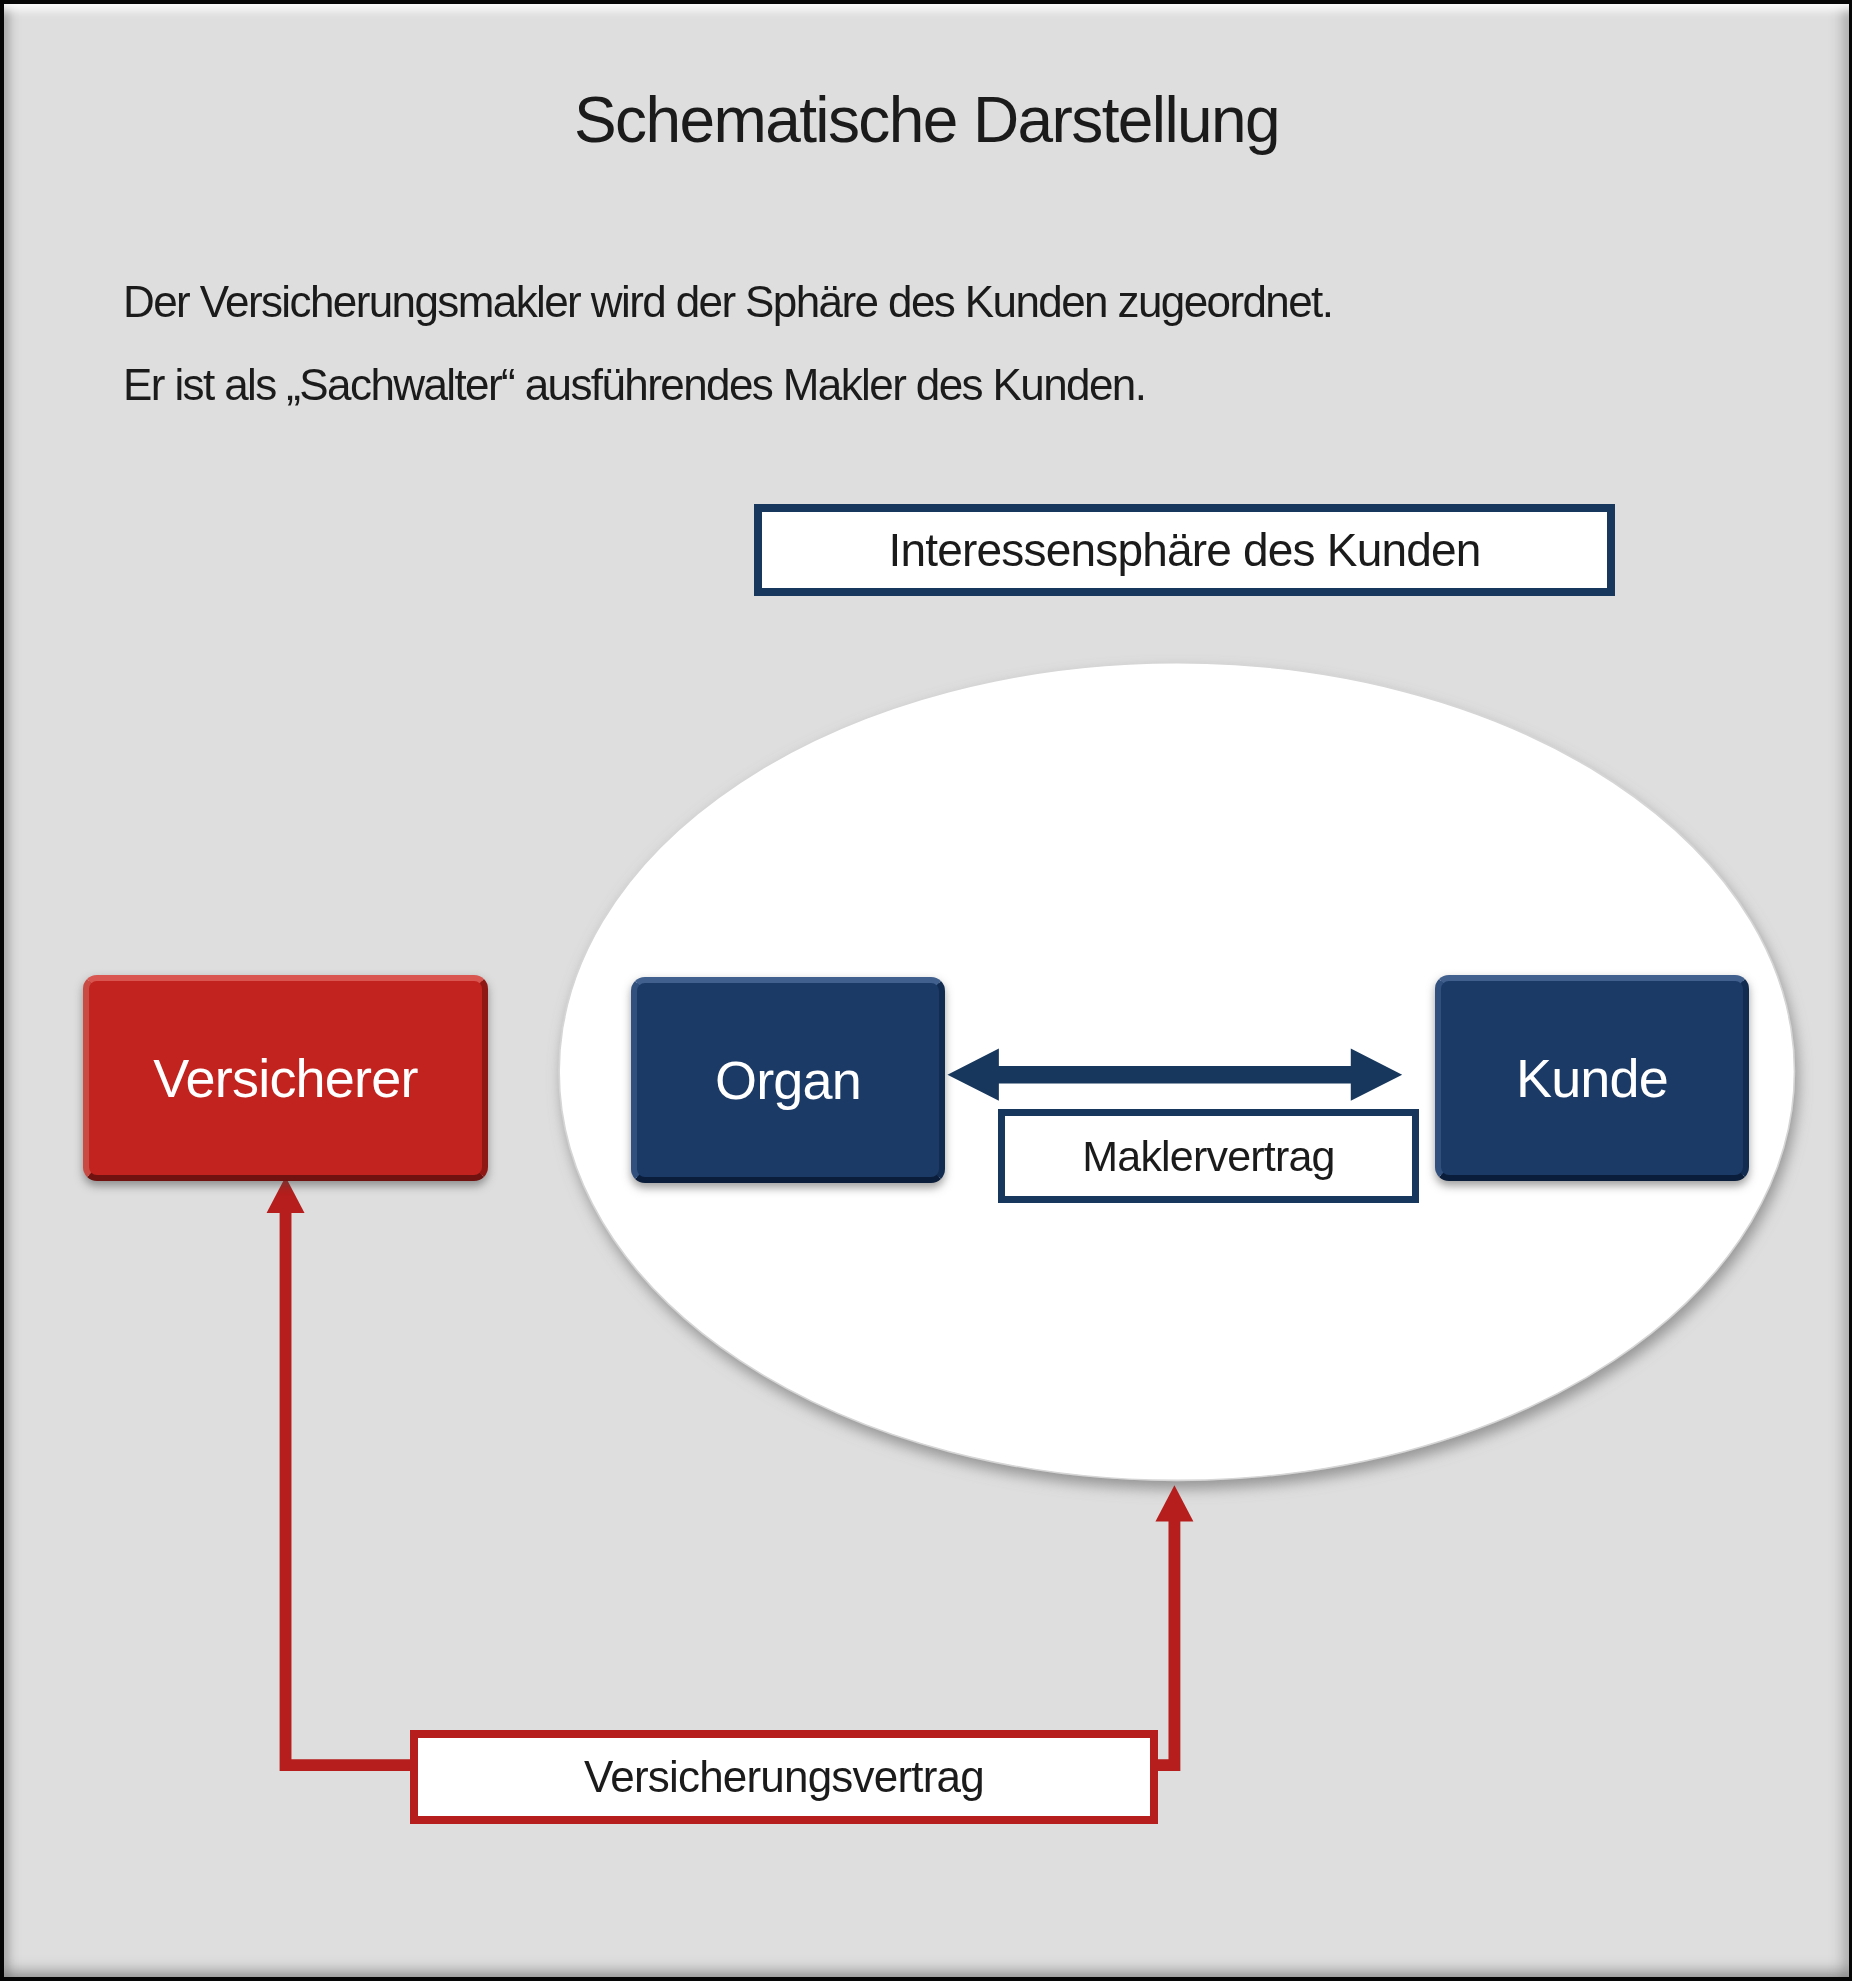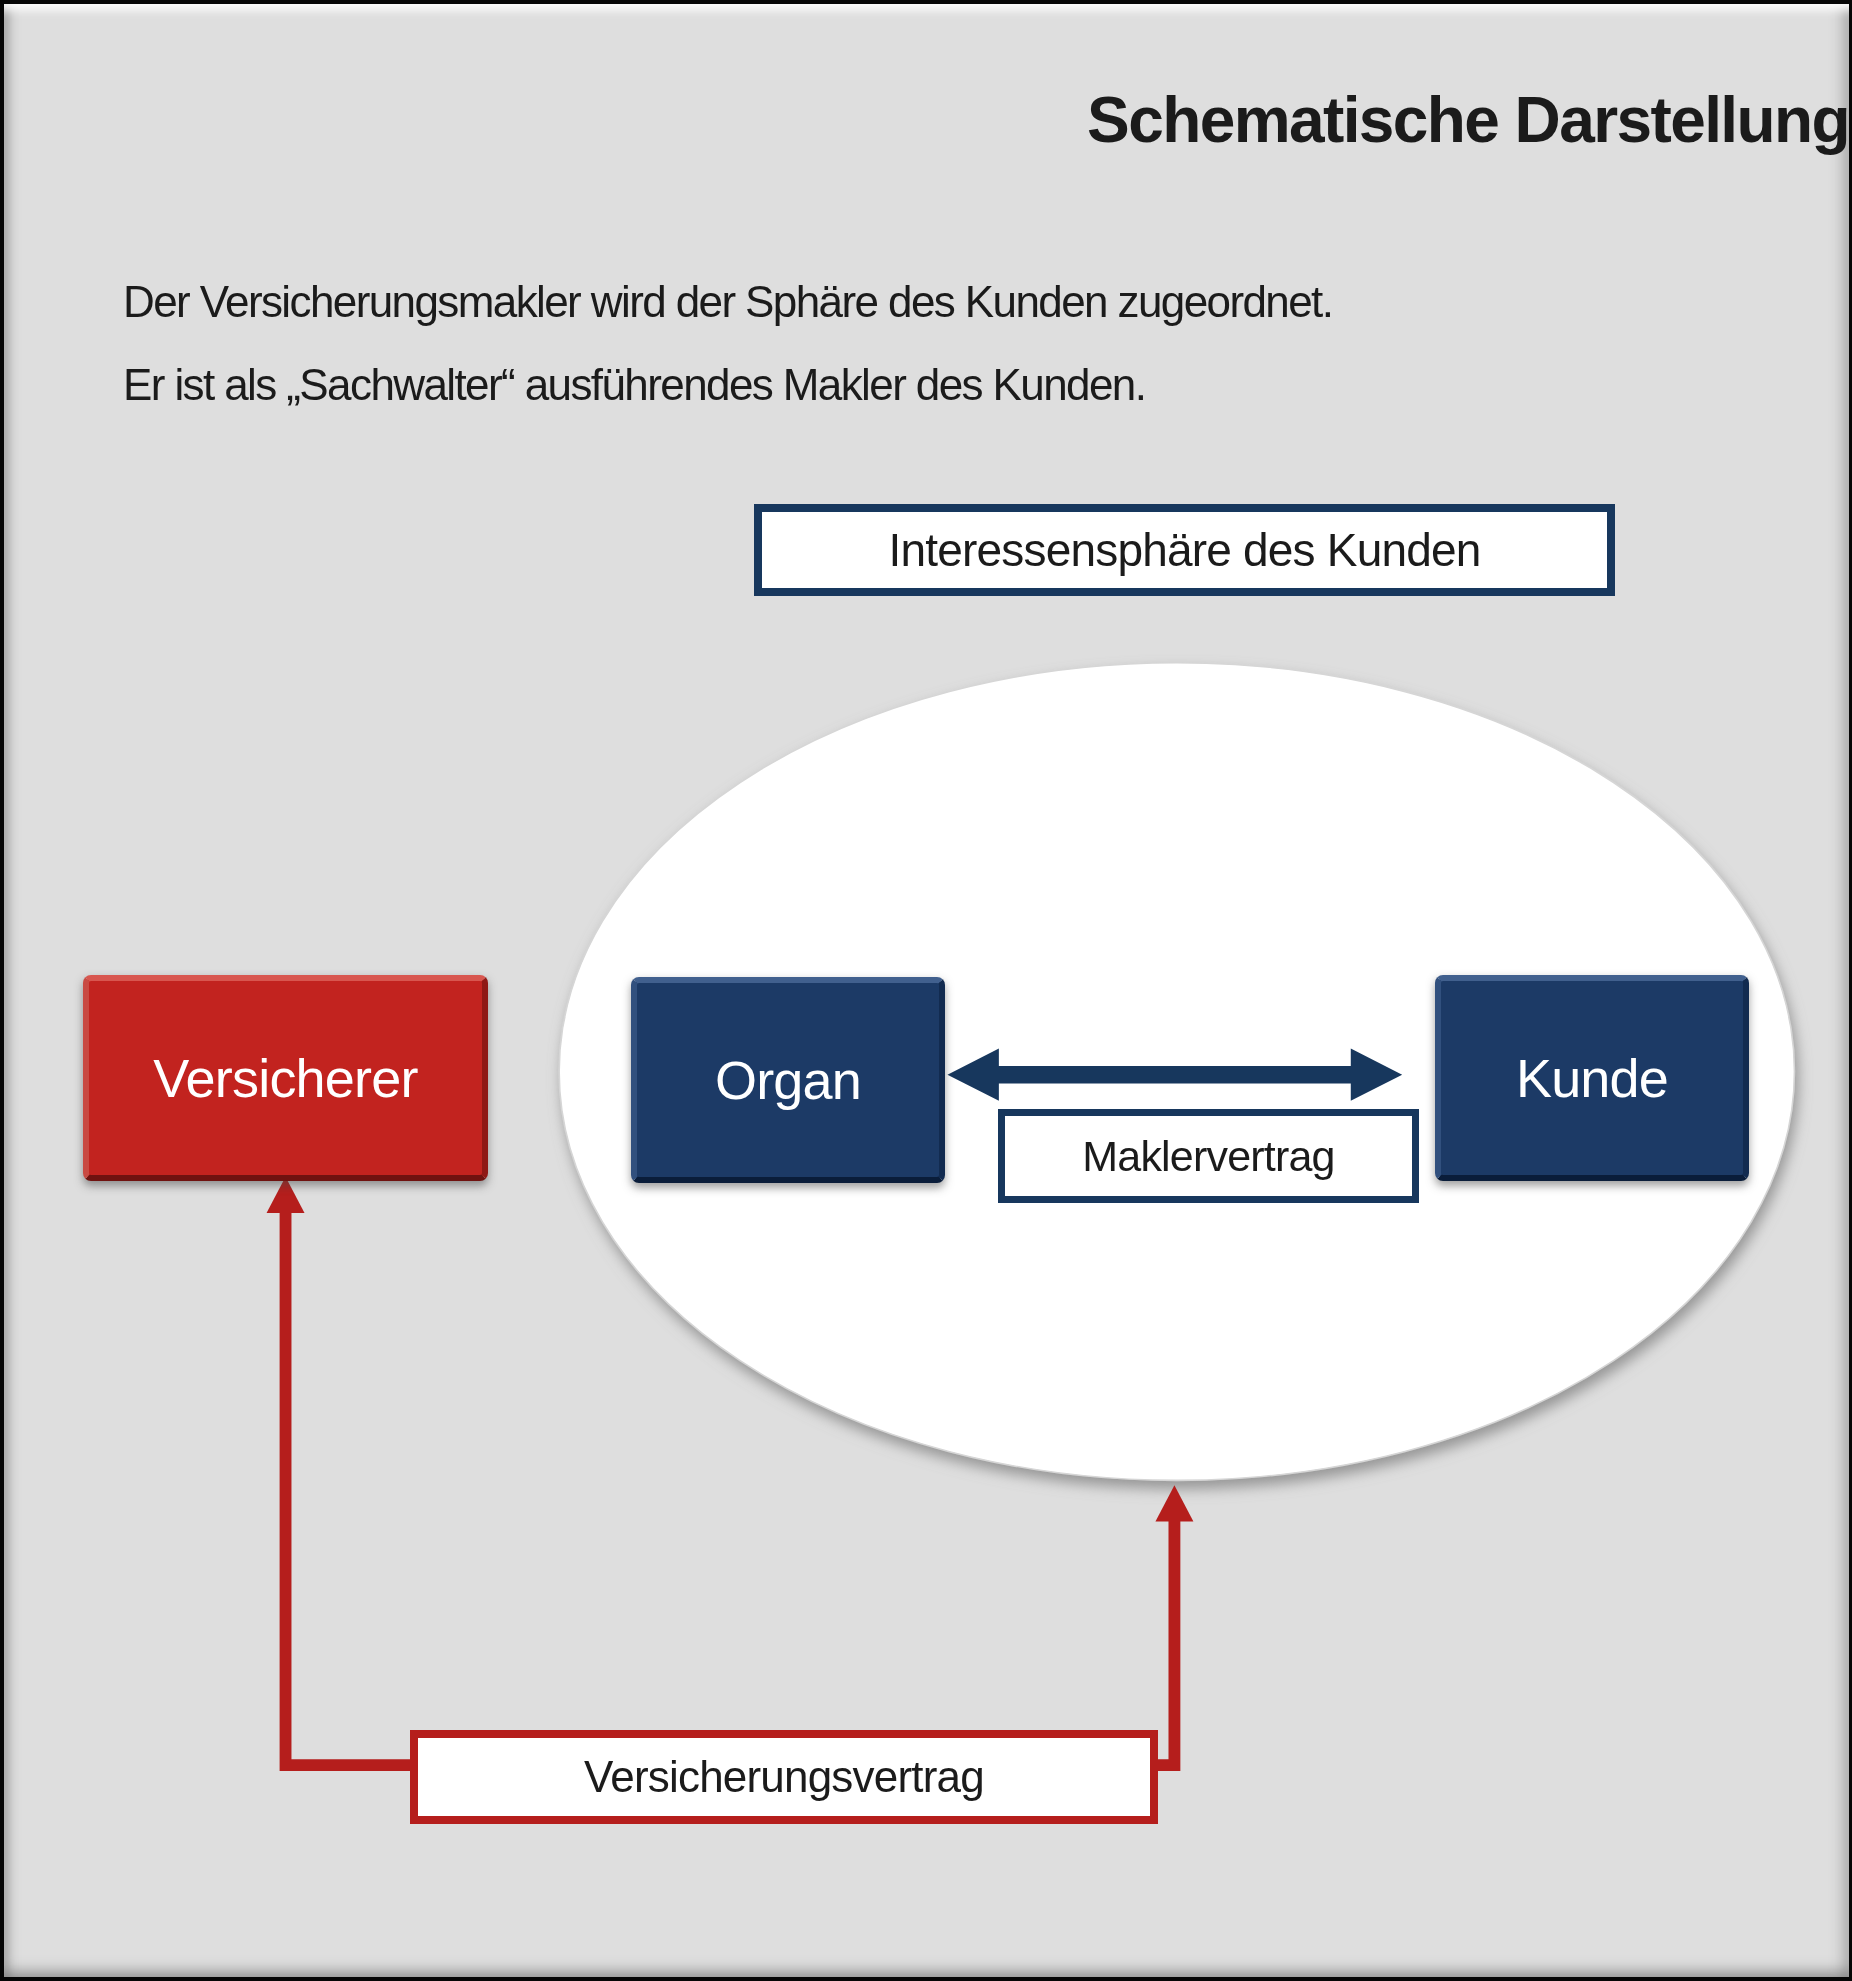--- a/index.html
+++ b/index.html
@@ -19,22 +19,22 @@
     box-shadow:
       inset 0 12.7px 9.5px -6.4px rgba(255,255,255,0.95),
       inset 12.7px 0 11px -8px rgba(110,110,110,0.55),
       inset -14.3px 0 12.7px -8px rgba(110,110,110,0.45),
       inset 0 -14.3px 12.7px -8px rgba(100,100,100,0.55);
   }
   .diagram-svg{position:absolute;inset:0;width:100%;height:100%;}
 
   .title{
     position:absolute;top:79px;left:0;width:100%;
-    margin:0;text-align:right;
-    font-size:64px;font-weight:700;letter-spacing:-1.6px;
+    margin:0;text-align:center;
+    font-size:64px;font-weight:400;letter-spacing:-1.6px;
   }
   .desc{
     position:absolute;left:119px;top:256px;right:79px;
     font-size:44px;line-height:83px;letter-spacing:-1.6px;
     white-space:nowrap;
   }
 
   .label-box{
     position:absolute;box-sizing:border-box;
     background:#ffffff;
@@ -54,21 +54,21 @@
   .insurance-contract-label{
     left:406px;top:1726px;width:748px;height:94px;
     border:8px solid var(--c-red_line,#b51e1c);
     font-size:44px;
   }
 
   .entity{
     position:absolute;box-sizing:border-box;
     display:flex;align-items:center;justify-content:center;
     color:#ffffff;font-size:54px;letter-spacing:-0.8px;
-    border-style:solid;border-width:6.4px;border-radius:8px;
+    border-style:solid;border-width:6.4px;border-radius:14px;
     box-shadow:0 4.8px 8px rgba(70,70,70,0.5);
   }
   .entity.red{
     background:var(--c-red,#c2231f);
     border-top-color:#d8564f;border-left-color:#c94a43;
     border-right-color:#8f1815;border-bottom-color:#6f1210;
   }
   .entity.navy{
     background:var(--c-navy,#1c3a66);
     border-top-color:#41608e;border-left-color:#31507e;

